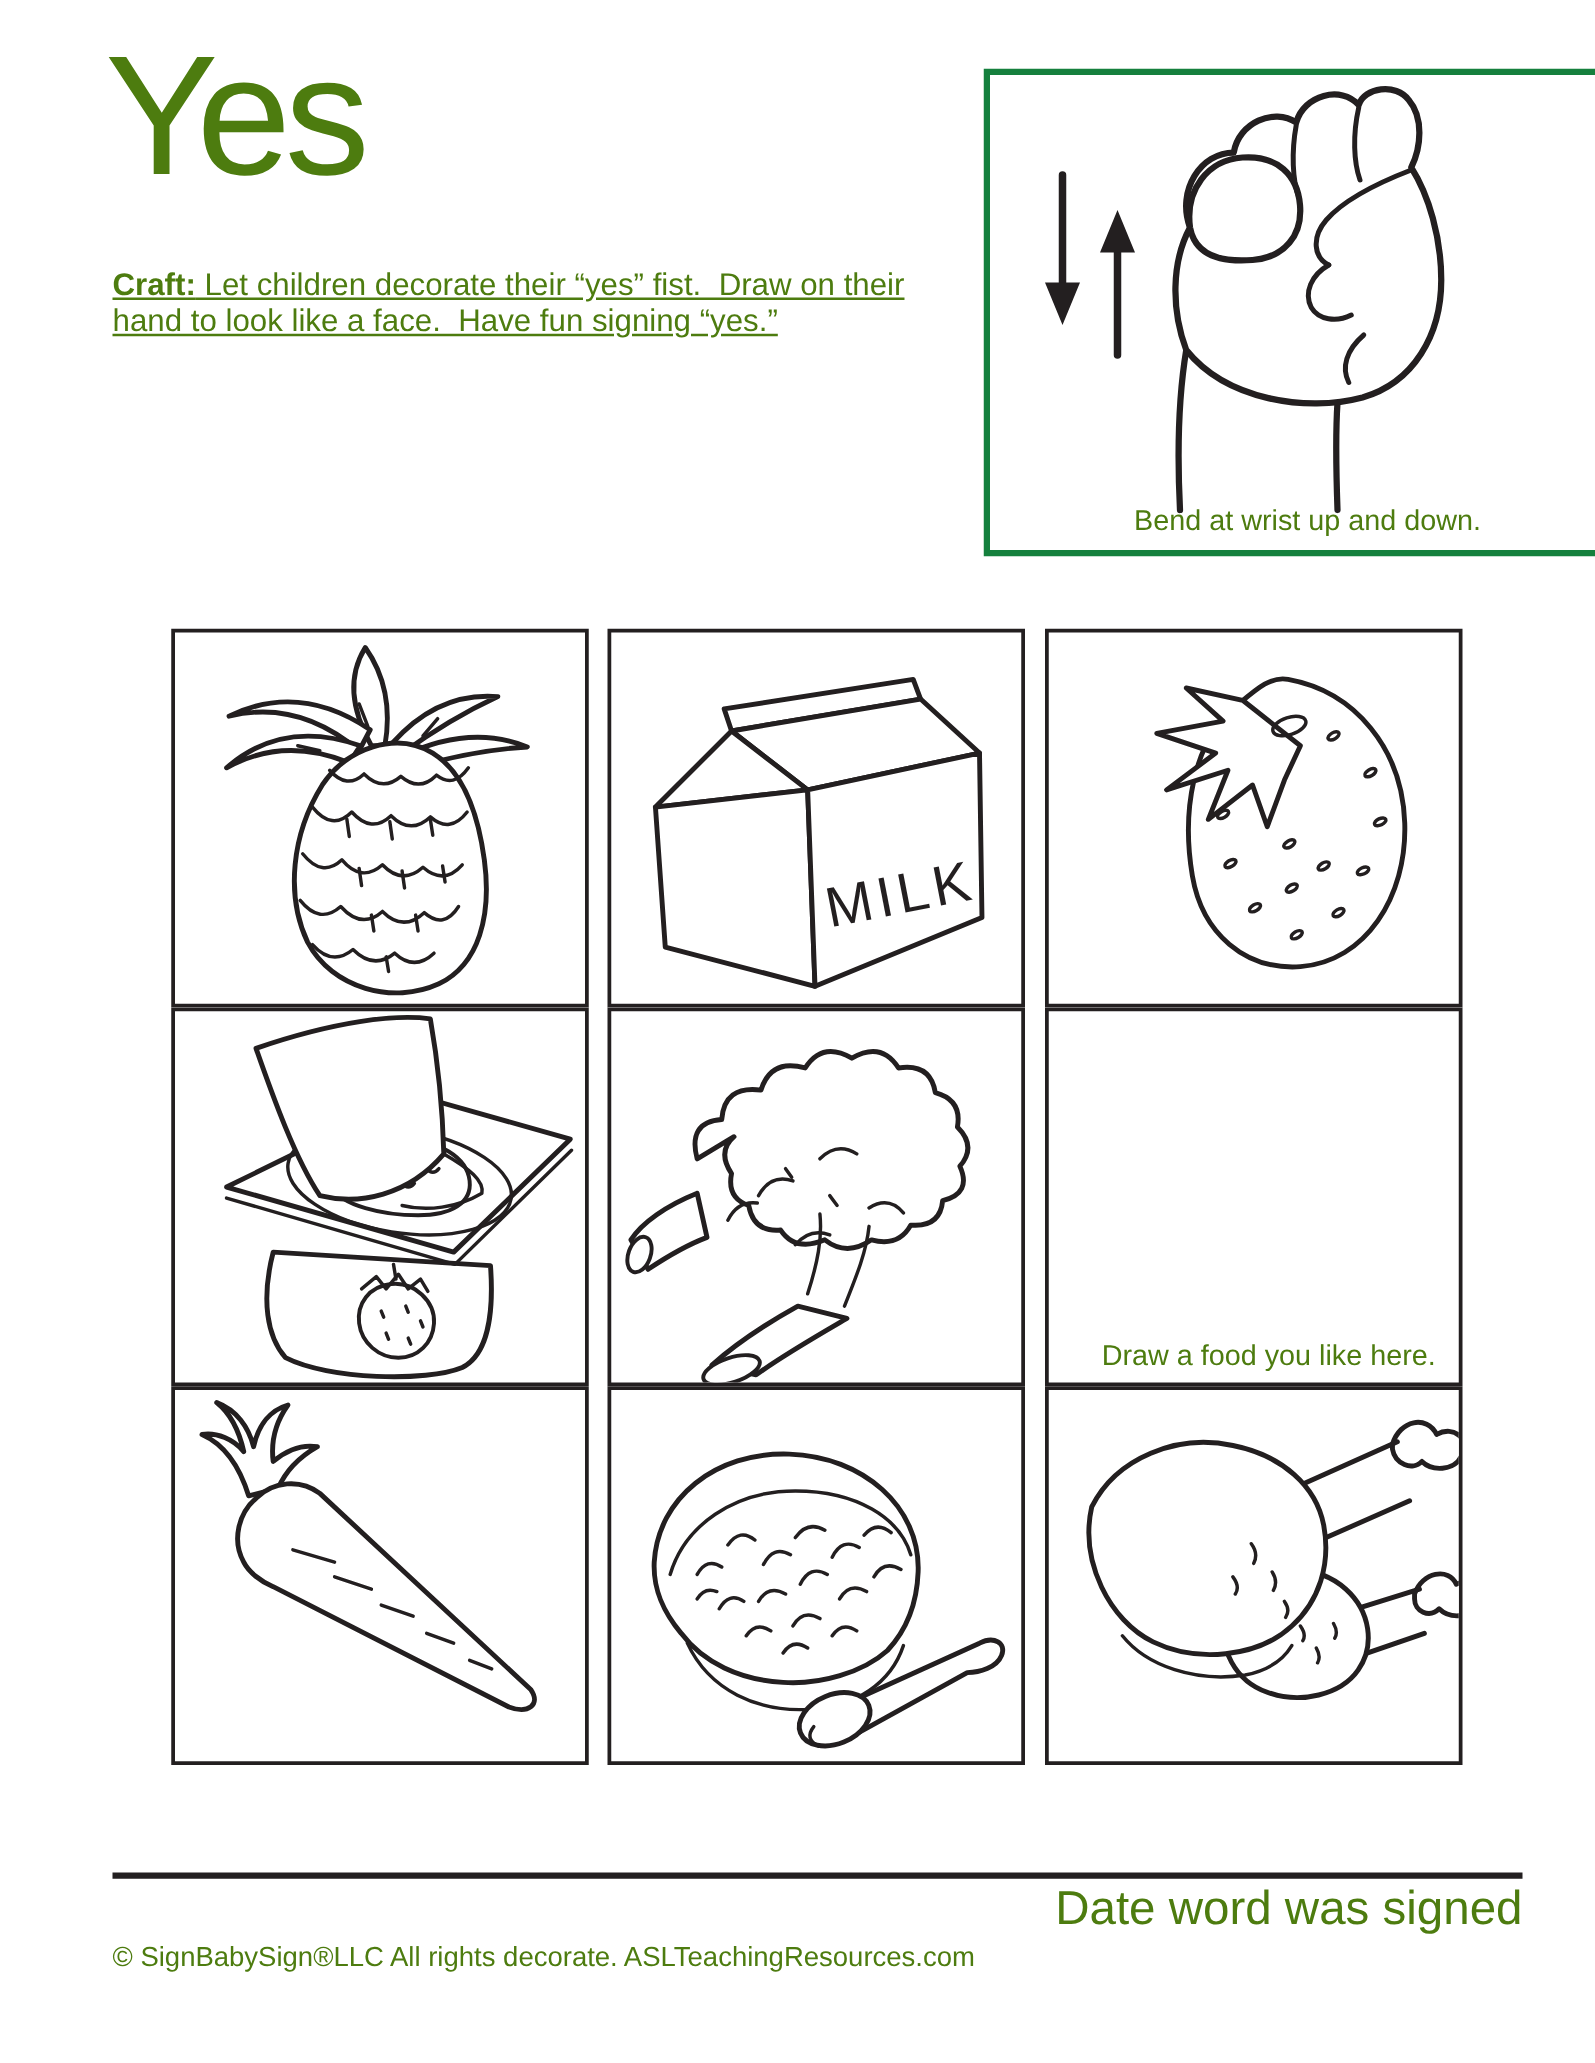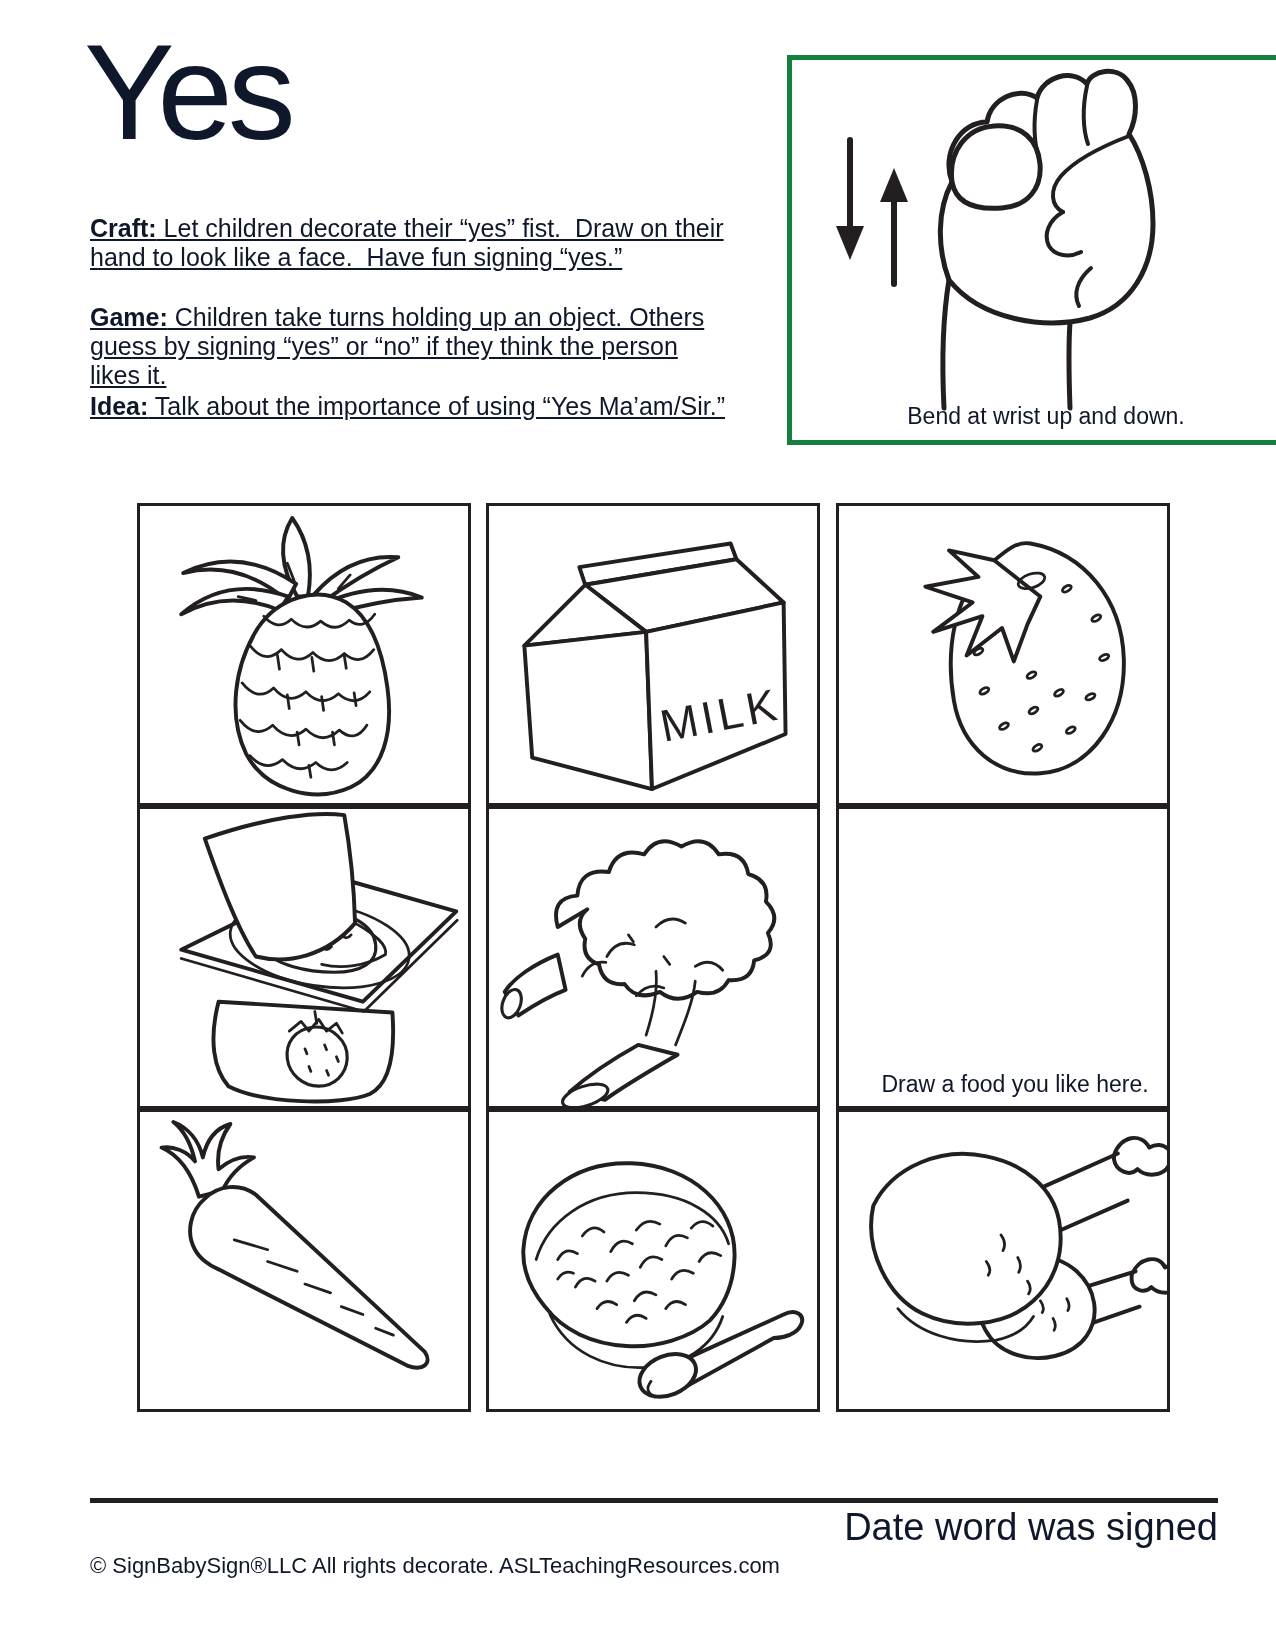--- a/index.html
+++ b/index.html
@@ -1,17 +1,17 @@
 <!DOCTYPE html>
 <html><head>
 <meta charset="utf-8">
 <style>
   html,body{margin:0;padding:0;background:#ffffff;}
   .page{position:relative;width:1276px;height:1650px;background:#ffffff;
-        font-family:"Liberation Sans",sans-serif;color:#0f172a;overflow:hidden;}
+        font-family:"Liberation Sans",sans-serif;color:#4d7c0f;overflow:hidden;}
 
   .title{position:absolute;left:84px;top:24px;font-size:136px;line-height:1;
          font-weight:400;letter-spacing:-5px;margin:0;}
   .intro{position:absolute;left:90px;top:160px;font-size:25px;white-space:pre;}
   .para{position:absolute;left:90px;font-size:25px;line-height:29px;margin:0;text-decoration:underline;}
   .para b{font-weight:bold;}
   .para .txt{white-space:pre;}
   .para-craft{top:214px;}
   .para-game{top:303px;}
   .para-idea{top:392px;}
@@ -47,25 +47,21 @@
 </head>
 <body>
 
 <div class="page">
 
   <h1 class="title">Yes</h1>
 
   <p class="para para-craft"><b>Craft:</b><span class="txt"> Let children decorate their “yes” fist.  Draw on their
 hand to look like a face.  Have fun signing “yes.”</span></p>
 
-  <p class="para para-game"><b>Game:</b><span class="txt"> Children take turns holding up an object. Others
-guess by signing “yes” or “no” if they think the person
-likes it.</span></p>
-
-  <p class="para para-idea"><b>Idea:</b><span class="txt"> Talk about the importance of using “Yes Ma’am/Sir.”</span></p>
+
 
   <div class="sign-box">
     <svg width="421" height="380" viewBox="0 0 421 380">
       <g>
         <path class="ln" d="M58,80 L58,168"></path>
         <polygon class="f" points="58,200 44,166 72,166"></polygon>
       </g>
       <g>
         <path class="ln" d="M102,224 L102,140"></path>
         <polygon class="f" points="102,108 88,142 116,142"></polygon>

